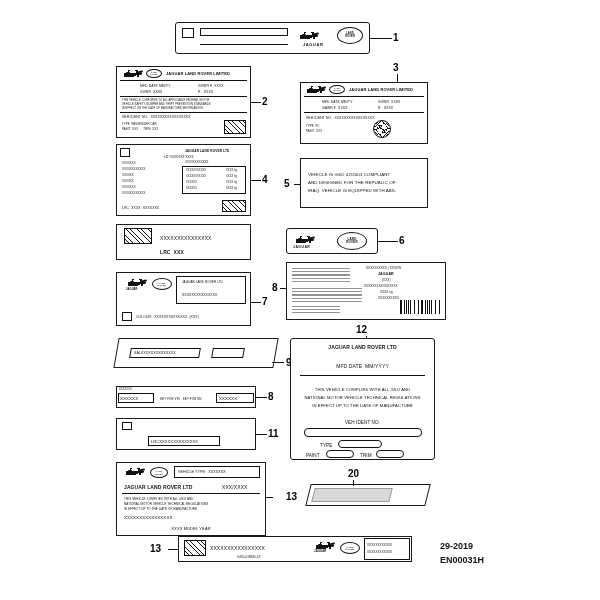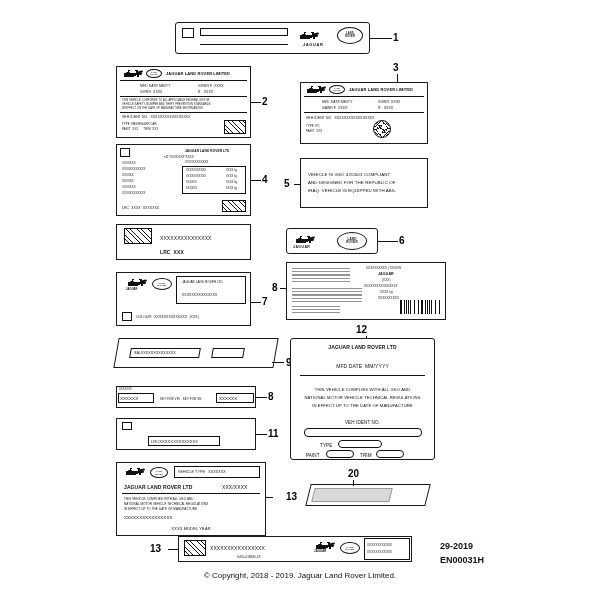--- a/index.html
+++ b/index.html
@@ -315,15 +315,14 @@
   <div class="txt b" style="left:314px;top:550px;font-size:2.8px;">JAGUAR</div>
   <div class="lroval" style="left:340px;top:542px;width:20px;height:12px;font-size:2.2px;">LAND<br>ROVER</div>
   <div class="box" style="left:364px;top:538px;width:46px;height:22px;"></div>
   <div class="txt" style="left:367px;top:543px;font-size:3px;">XXXXXXXXXXXX</div>
   <div class="txt" style="left:367px;top:550px;font-size:3px;">XXXXXXXXXXXX</div>
   <div class="callout" style="left:150px;top:543px;">13</div>
   <div class="lead" style="left:168px;top:549px;width:10px;"></div>
 
   <div class="docnum" style="left:440px;top:541px;">29-2019</div>
   <div class="docnum" style="left:440px;top:555px;">EN00031H</div>
-  <div class="footer" style="top:571px;">© Copyright, 2018 - 2019. Jaguar Land Rover Limited.</div>
 
 </div>
 
 </body></html>

